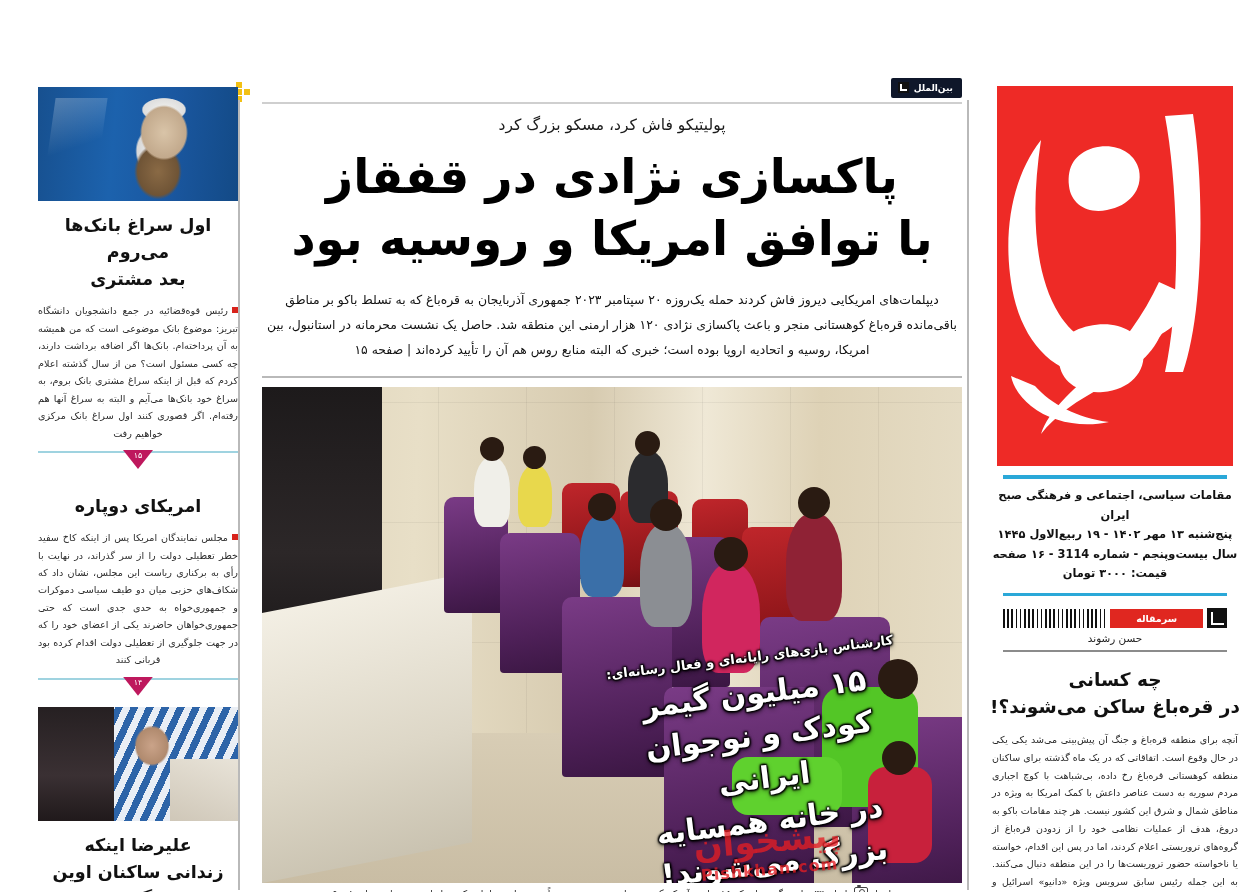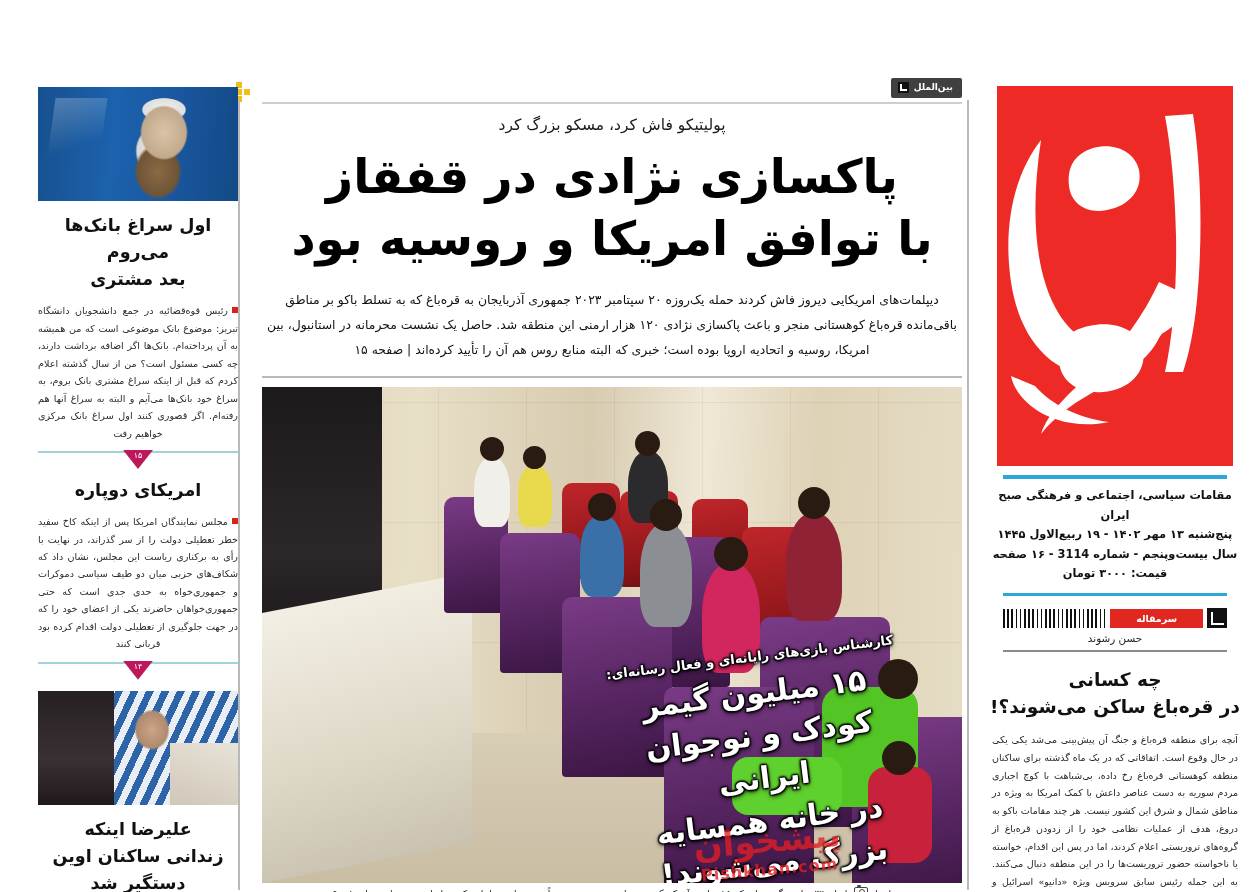--- a/index.html
+++ b/index.html
@@ -84,24 +84,24 @@
 
   
   .center{
     position:absolute;top:78px;left:262px;width:700px;height:806px;
   }
   .intl-row{
     position:relative;height:24px;
   }
   .intl-badge{
     position:absolute;right:0;top:0;
-    background:#404040;color:#fff;
+    background:#0f172a;color:#fff;
     font-size:9px;font-weight:bold;
     padding:4px 9px 5px 7px;border-radius:2px;
-    display:flex;align-items:flex-start;gap:5px;
+    display:flex;align-items:center;gap:5px;
     direction:rtl;
   }
   .intl-badge .blk{
     display:inline-block;width:11px;height:11px;background:#111;
     position:relative;
   }
   .intl-badge .blk:after{
     content:"";position:absolute;inset:2px;
     border-left:2px solid #fff;border-bottom:2px solid #fff;
     transform:rotate(0deg);
@@ -282,21 +282,21 @@
       <div class="side-body">
         <span class="redsq"></span><span>رئیس قوه‌قضائیه در جمع دانشجویان دانشگاه تبریز: موضوع بانک موضوعی است که من همیشه به آن پرداخته‌ام. بانک‌ها اگر اضافه برداشت دارند، چه کسی مسئول است؟ من از سال گذشته اعلام کردم که قبل از اینکه سراغ مشتری بانک بروم، به سراغ خود بانک‌ها می‌آیم و البته به سراغ آنها هم رفته‌ام. اگر قصوری کنند اول سراغ بانک مرکزی خواهیم رفت</span>
       </div>
     </div>
 
     <div class="side-rule">
       <div class="pagemark">۱۵</div>
     </div>
 
     <div class="side-block" style="padding-top:24px">
-      <div class="side-title" style="margin-top:0">امریکای دوپاره</div>
+      <div class="side-title" style="margin-top:16px">امریکای دوپاره</div>
       <div class="side-body">
         <span class="redsq"></span><span>مجلس نمایندگان امریکا پس از اینکه کاخ سفید خطر تعطیلی دولت را از سر گذراند، در نهایت با رأی به برکناری ریاست این مجلس، نشان داد که شکاف‌های حزبی میان دو طیف سیاسی دموکرات و جمهوری‌خواه به حدی جدی است که حتی جمهوری‌خواهان حاضرند یکی از اعضای خود را که در جهت جلوگیری از تعطیلی دولت اقدام کرده بود قربانی کنند</span>
       </div>
     </div>
 
     <div class="side-rule">
       <div class="pagemark">۱۴</div>
     </div>
 
     <div class="side-block" style="padding-top:18px">

